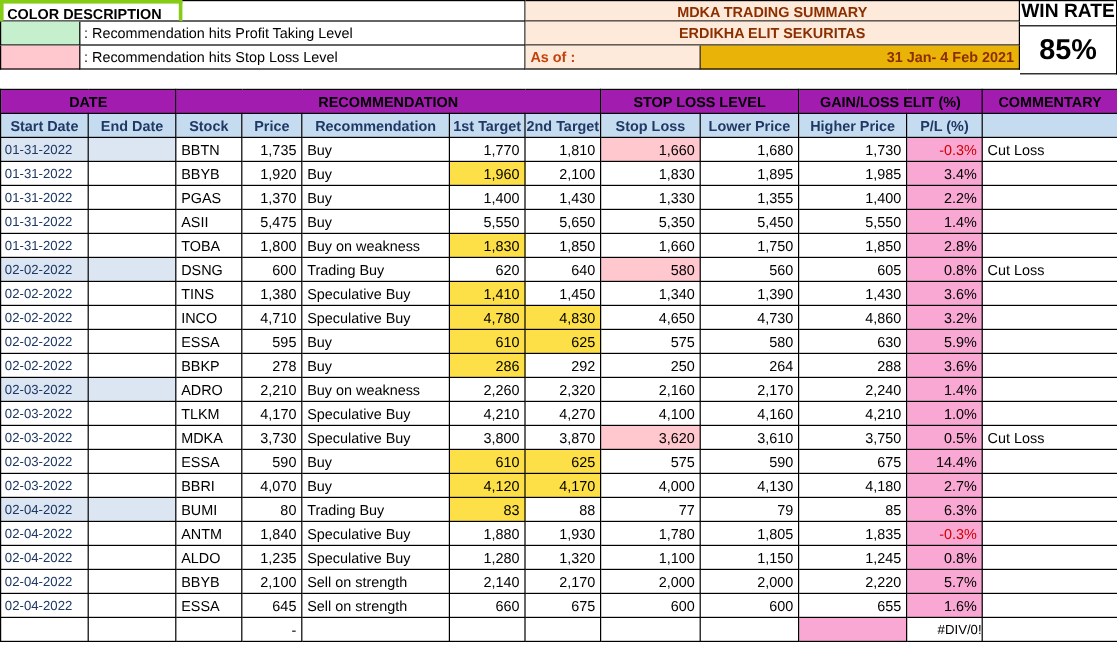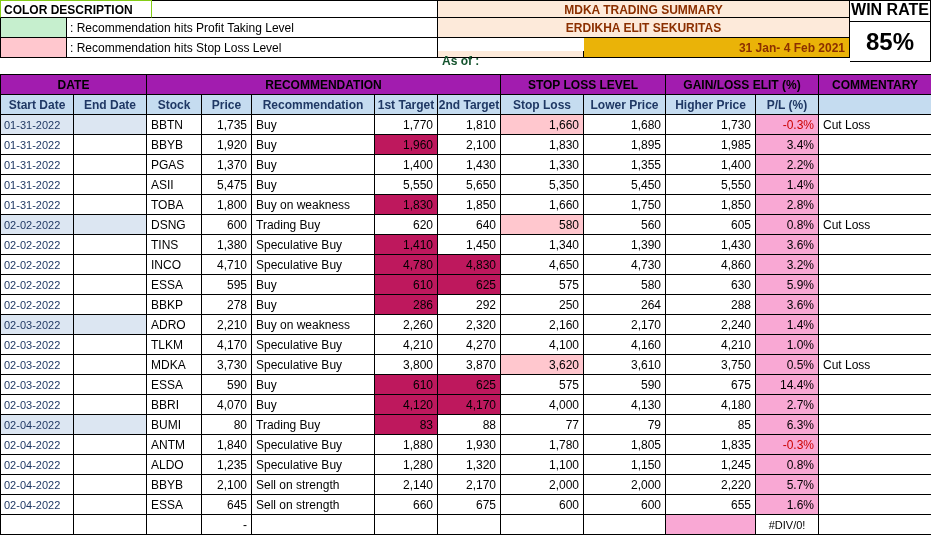--- a/index.html
+++ b/index.html
@@ -5,55 +5,55 @@
   html,body{margin:0;padding:0;background:#fff;}
   body{width:931px;height:546px;font-family:"Liberation Sans",sans-serif;overflow:hidden;}
   .sheet{position:relative;width:931px;height:546px;}
   table{border-collapse:collapse;table-layout:fixed;}
   td,th{font-size:12px;font-weight:normal;padding:0;margin:0;box-sizing:border-box;}
   
   .topwrap{display:flex;width:931px;}
   .top-left{width:438px;}
   .top-mid{width:412px;}
   .top-right{width:81px;}
-  .cd-title{height:18px;border:1px solid #84cc16;border-bottom:1px solid #000;font-weight:bold;font-size:12px;
+  .cd-title{height:18px;border:3px solid #84cc16;border-bottom:1px solid #000;font-weight:bold;font-size:12px;
             padding-left:3px;line-height:18px;box-sizing:border-box;background:#fff;width:152px;}
   .cd-title-pad{height:18px;border-top:1px solid #000;border-right:1px solid #000;border-bottom:1px solid #000;
                 box-sizing:border-box;width:286px;}
   .legend-row{display:flex;height:20px;}
   .legend-swatch{width:67px;border-left:1px solid #000;border-right:1px solid #000;border-bottom:1px solid #000;box-sizing:border-box;}
   .legend-text{flex:1;border-right:1px solid #000;border-bottom:1px solid #000;box-sizing:border-box;
                font-size:12px;line-height:20px;padding-left:3px;}
   .sw-green{background:#c6efce;}
   .sw-pink{background:#ffc7ce;}
   .top-mid-cell{box-sizing:border-box;border-right:1px solid #000;border-bottom:1px solid #000;
                 background:#fdeada;text-align:center;font-weight:bold;font-size:12px;color:#8b2f00;}
   .top-mid-cell.t1{border-top:1px solid #000;height:18px;line-height:18px;}
   .asof{display:flex;height:20px;}
   .asof .lbl{width:146px;box-sizing:border-box;border-right:1px solid #000;border-bottom:1px solid #000;
-             background:#fdeada;font-weight:bold;font-size:12px;color:#14532d;padding-left:4px;line-height:20px;margin-top:13px;}
+             background:#fdeada;font-weight:bold;font-size:12px;color:#c2410c;padding-left:4px;line-height:20px;}
   .asof .val{flex:1;box-sizing:border-box;border-right:1px solid #000;border-bottom:1px solid #000;
              background:#eab308;font-weight:bold;font-size:12px;color:#8b2f00;text-align:right;padding-right:4px;line-height:20px;}
   .wr-title{height:22px;box-sizing:border-box;border-top:1px solid #000;border-right:1px solid #000;border-bottom:1px solid #000;
             text-align:center;font-weight:bold;font-size:16px;line-height:18px;}
   .wr-val{height:40px;box-sizing:border-box;border-right:1px solid #000;border-bottom:1px solid #000;
           text-align:center;font-weight:bold;font-size:24px;line-height:40px;}
   .gap{height:12px;width:931px;}
   
   .main{width:931px;}
   .main td{border:1px solid #000;height:20px;}
   .grp{text-align:center;font-weight:bold;background:#a21caf;font-size:12px;}
   .sub{text-align:center;font-weight:bold;background:#c5dcf0;font-size:12px;margin-left:29px;}
   .sub-blue{color:#1f3864;}
   .date{color:#1f3864;font-size:11px;padding-left:3px;}
   .date-hl{background:#dce6f2;}
-  .c{text-align:center;}
+  .c{text-align:right;}
   .r{text-align:right;padding-right:4px;}
   .l{text-align:left;padding-left:4px;}
-  .green{background:#be185d;margin-left:40px;}
+  .green{background:#fde047;margin-left:40px;}
   .pink{background:#ffc7ce;}
   .gl-col{background:#f9a8d4;}
   .neg{color:#cc0000;}
   .divzero{font-size:11px;}
 </style>
 </head>
 <body>
 
 <div class="sheet">
 

